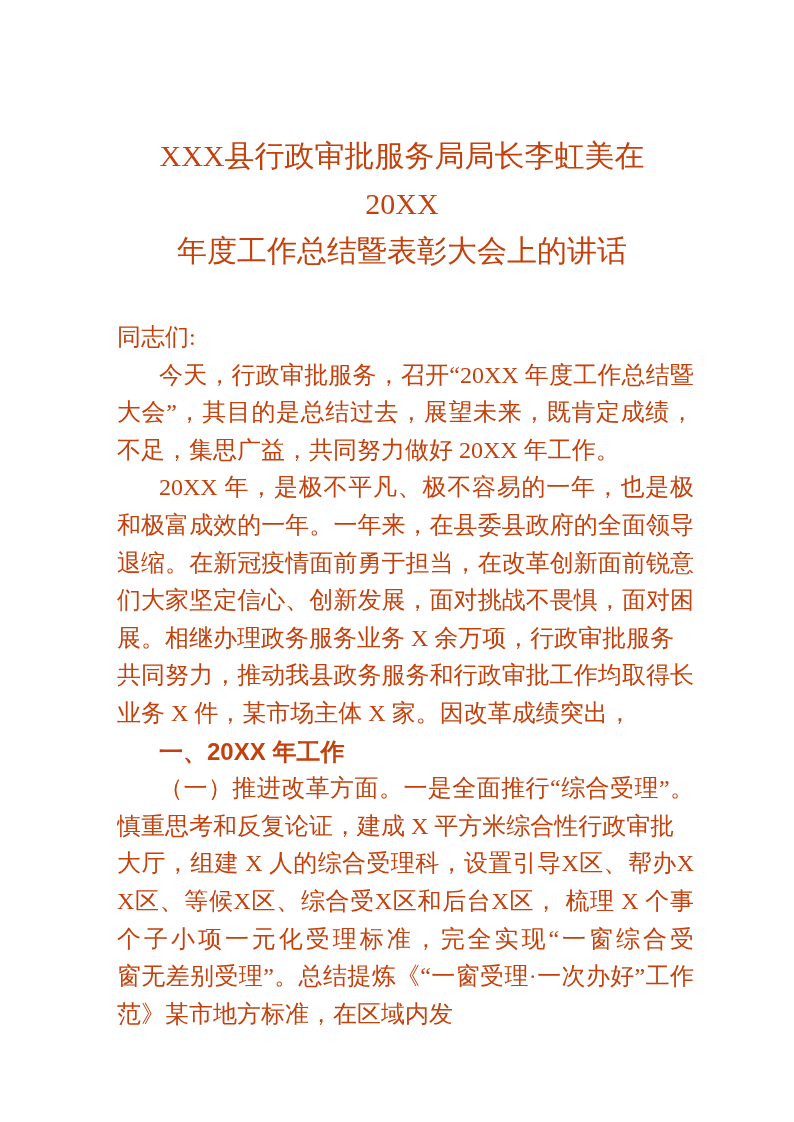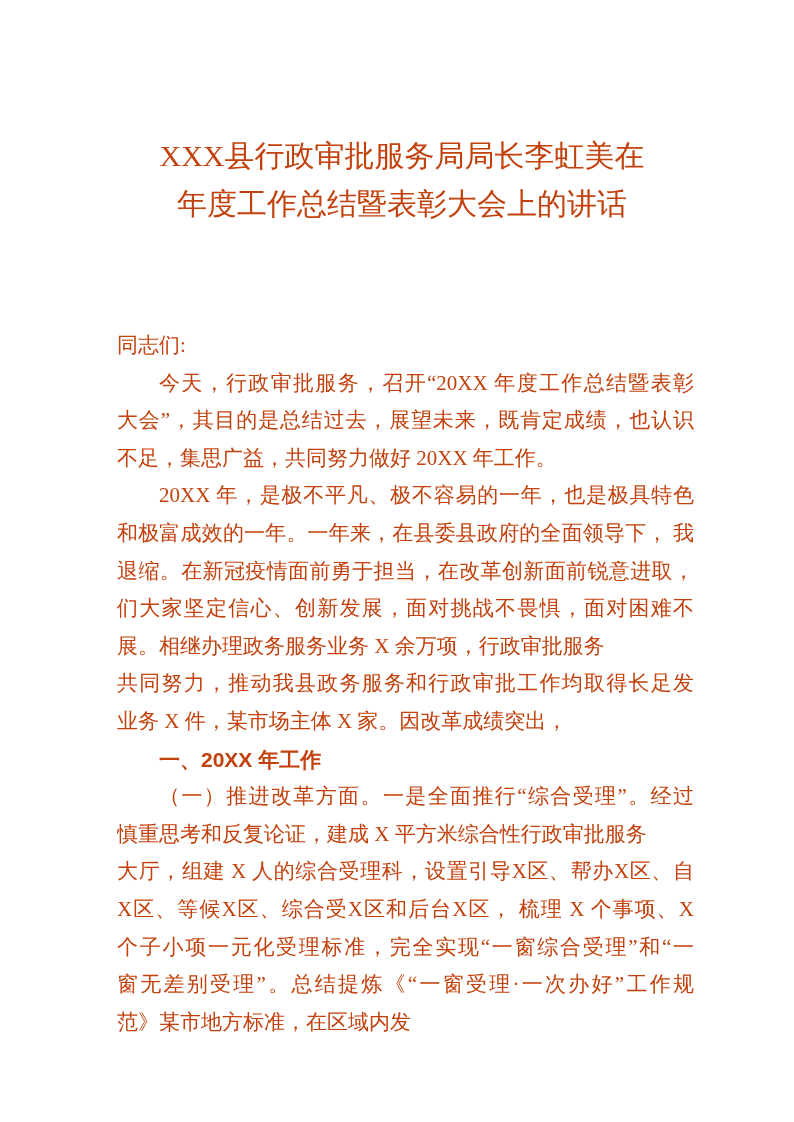--- a/index.html
+++ b/index.html
@@ -19,24 +19,24 @@
     left: 110px;
     width: 584px;
     text-align: center;
     font-size: 30px;
     line-height: 47.5px;
     font-weight: 400;
   }
   .title-line { height: 47.5px; }
   .body-block {
     position: absolute;
-    top: 327px;
+    top: 319px;
     left: 117px;
     width: 577px;
-    font-size: 21px;
+    font-size: 24px;
     line-height: 37.6px;
   }
   .text-line {
     height: 37.6px;
     overflow: hidden;
     text-align: left;
   }
   .text-line.justify {
     text-align: justify;
     text-align-last: justify;
@@ -48,20 +48,21 @@
     font-weight: 700;
   }
 </style>
 </head>
 <body>
 
 <div class="page">
 
   <div class="title-block">
     <div class="title-line">XXX县行政审批服务局局长李虹美在</div>
+    <div class="title-line">20XX</div>
     <div class="title-line">年度工作总结暨表彰大会上的讲话</div>
   </div>
 
   <div class="body-block">
       <div class="text-line body left">同志们:</div>
       <div class="text-line body justify indent">今天，行政审批服务，召开“20XX 年度工作总结暨表彰</div>
       <div class="text-line body justify">大会”，其目的是总结过去，展望未来，既肯定成绩，也认识</div>
       <div class="text-line body left">不足，集思广益，共同努力做好 20XX 年工作。</div>
       <div class="text-line body justify indent">20XX 年，是极不平凡、极不容易的一年，也是极具特色</div>
       <div class="text-line body justify">和极富成效的一年。一年来，在县委县政府的全面领导下， 我</div>

